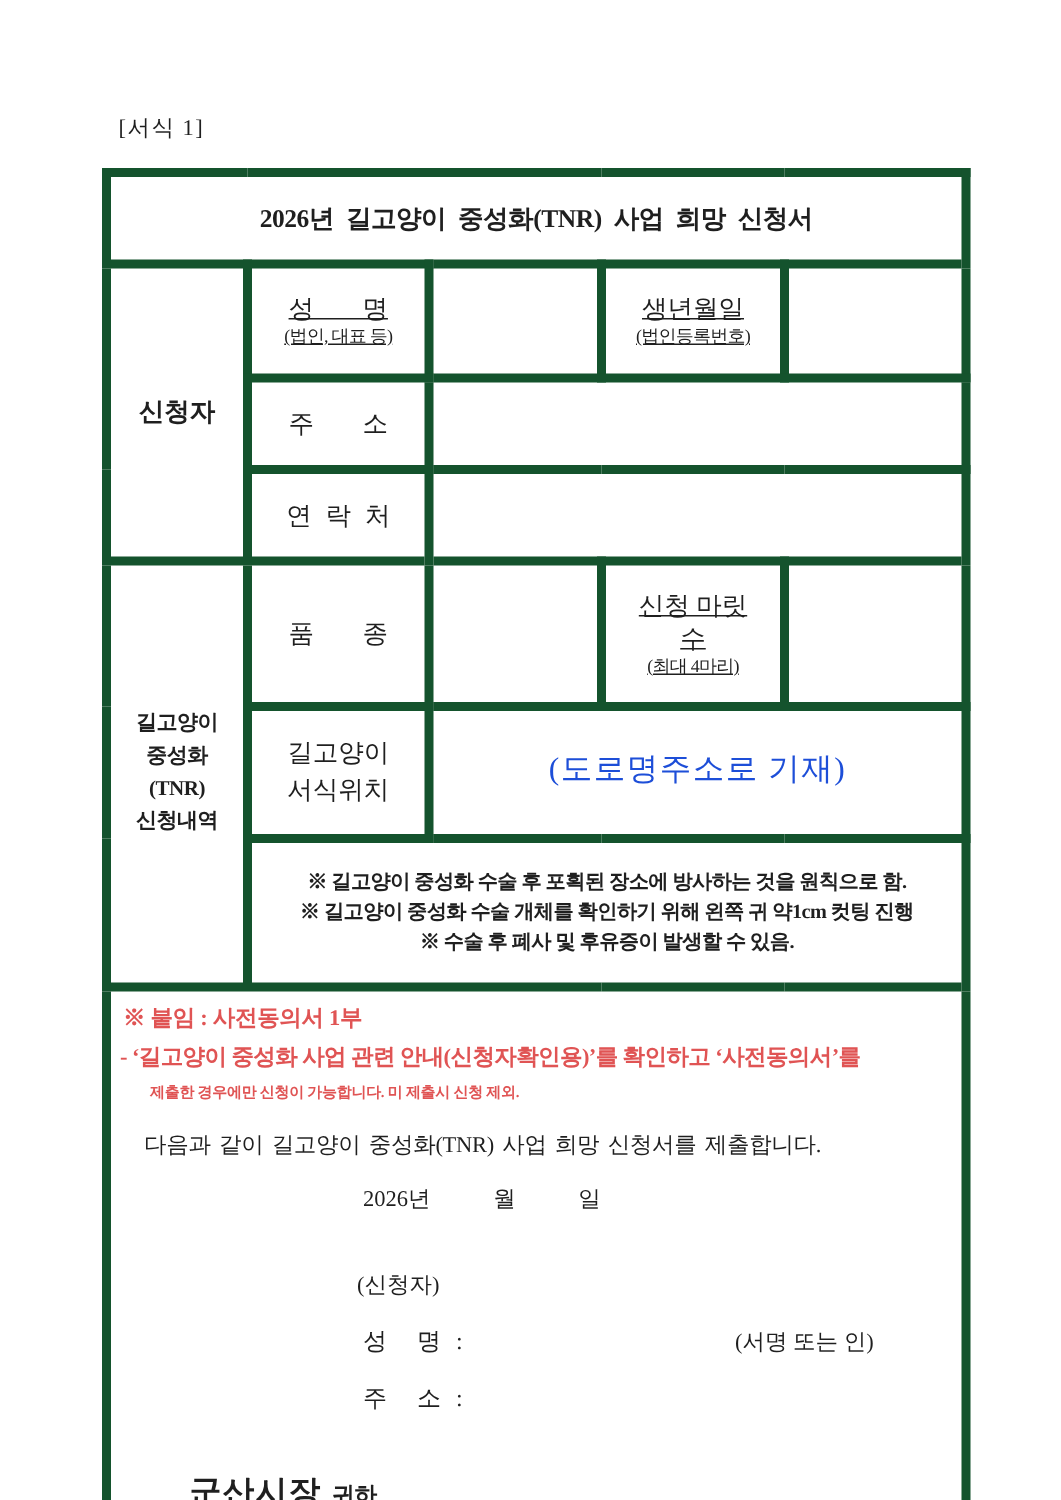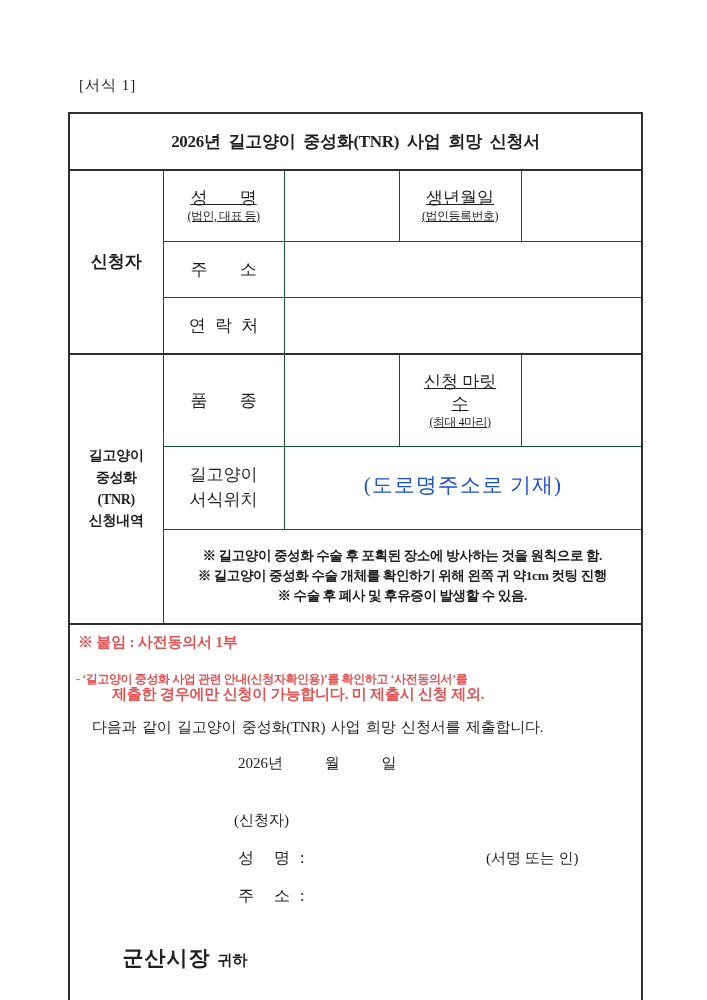--- a/index.html
+++ b/index.html
@@ -9,21 +9,21 @@
     overflow:hidden;
   }
   .doc-label { position:absolute; left:79px; top:76px; font-size:15px; letter-spacing:1px; }
 
   table.form {
     position:absolute; left:68px; top:112px; width:573px;
     border-collapse:collapse; table-layout:fixed;
     border:2px solid #2f2f2f;
   }
   table.form td {
-    border:1px solid #14532d; text-align:center; vertical-align:middle;
+    border:6px solid #14532d; text-align:center; vertical-align:middle;
     font-size:17px; padding:16px; overflow:hidden; color:#1f1f1f;
   }
   td.bb2 { border-bottom:2px solid #2f2f2f !important; }
 
   .title-cell { font-weight:bold; font-size:24px; letter-spacing:-0.3px; word-spacing:4px; }
 
   .group-cell { font-weight:bold; font-size:15px; }
   .group-cell .gline { display:block; line-height:1.55; font-size:14px; letter-spacing:-0.3px; }
 
   .lbl { line-height:1.3;text-decoration:underline; }
@@ -36,22 +36,22 @@
   .placeholder-cell { vertical-align:bottom; }
   .placeholder-text { display:block; color:#1d4ed8; font-size:21px; letter-spacing:1px; padding-bottom:6px; }
 
   .notes-cell { text-align:left; vertical-align:middle; padding:3px 4px 3px 7px; }
   .notes-cell .note { display:block; font-size:13.5px; font-weight:bold; line-height:1.5; letter-spacing:-0.4px; white-space:pre; }
 
   .free-cell { position:relative; text-align:left; vertical-align:top; }
   .free-cell .abs { position:absolute; white-space:pre; }
   .red { color:#e05454; font-weight:bold; }
   .att-1 { left:8px;  top:8px;  font-size:15px; letter-spacing:-0.2px; }
-  .att-2 { left:6px;  top:34px; font-size:12px; letter-spacing:-0.4px;margin-top:12px; }
-  .att-3 { left:42px; top:60px; font-size:15px; letter-spacing:-0.2px; }
+  .att-2 { left:6px;  top:34px; font-size:15px; letter-spacing:-0.4px; }
+  .att-3 { left:26px; top:60px; font-size:10px; letter-spacing:-0.2px; }
   .submit-line { left:22px; top:93px; font-size:15px; letter-spacing:-0.2px; word-spacing:2px; }
   .date-line { left:168px; top:129px; font-size:15px; word-spacing:38px; }
   .applicant-cap { left:164px; top:186px; font-size:15px; }
   .sig-name { left:168px; top:223px; font-size:16px; word-spacing:6px; }
   .sign-note { left:416px; top:224px; font-size:15px;text-align:center; }
   .sig-addr { left:168px; top:261px; font-size:16px; word-spacing:6px; }
   .recipient-line { left:10px; top:299px; }
   .recipient { font-size:21px; font-weight:bold; letter-spacing:1px; }
   .recipient-suffix { font-size:15px; font-weight:bold; margin-left:7px; }
 </style>

